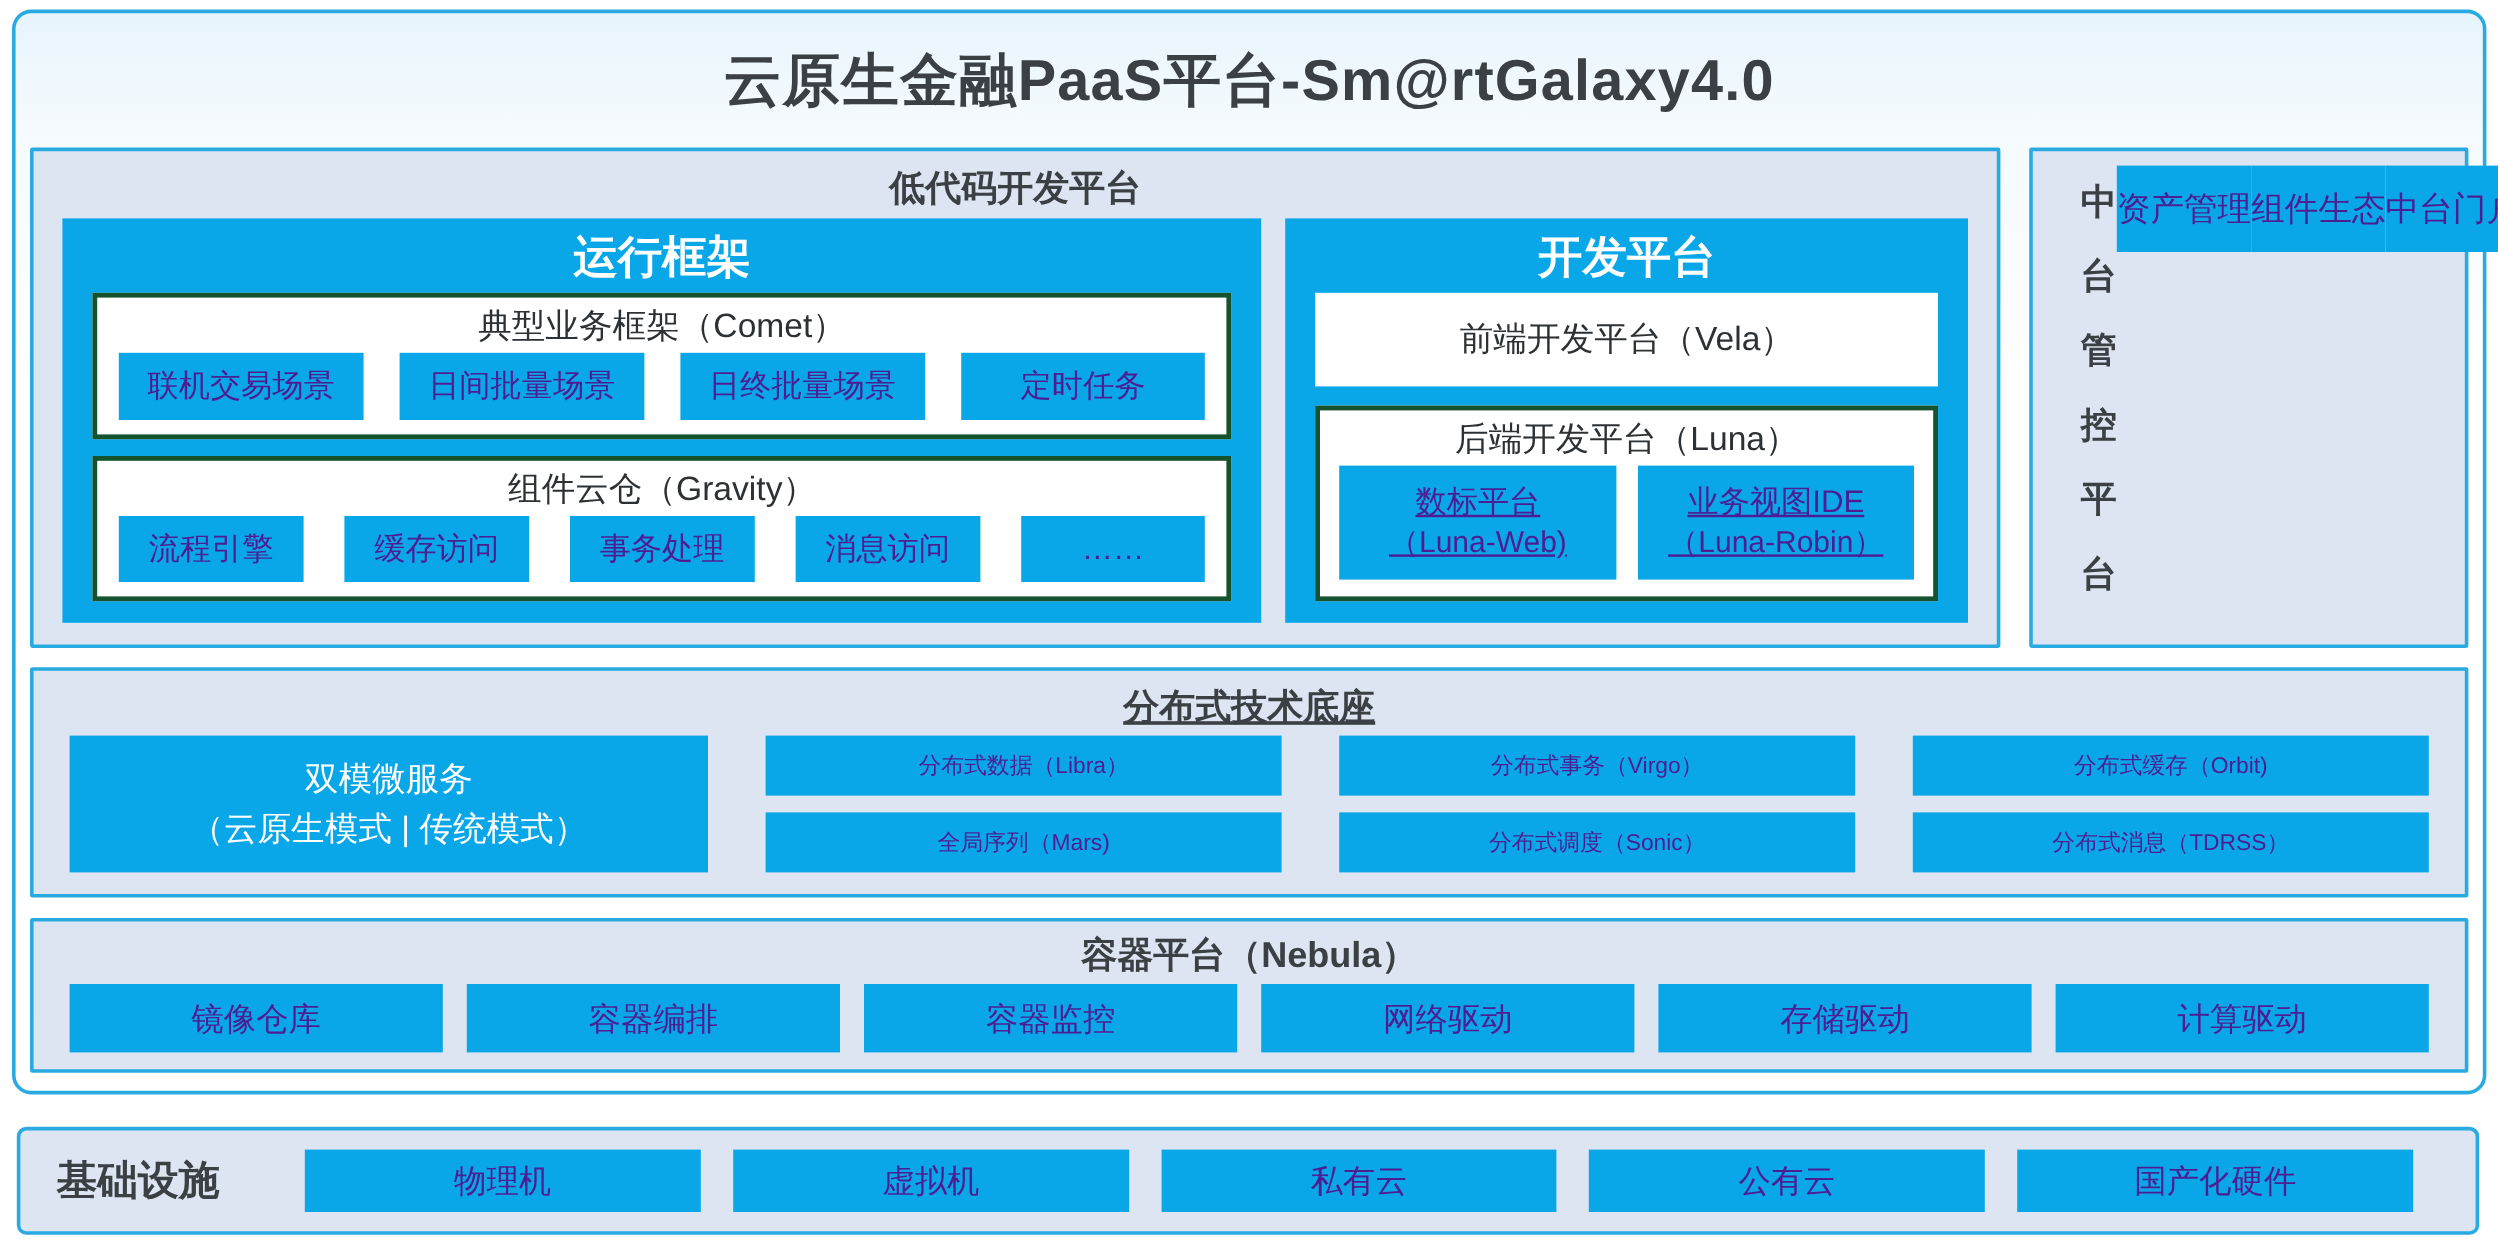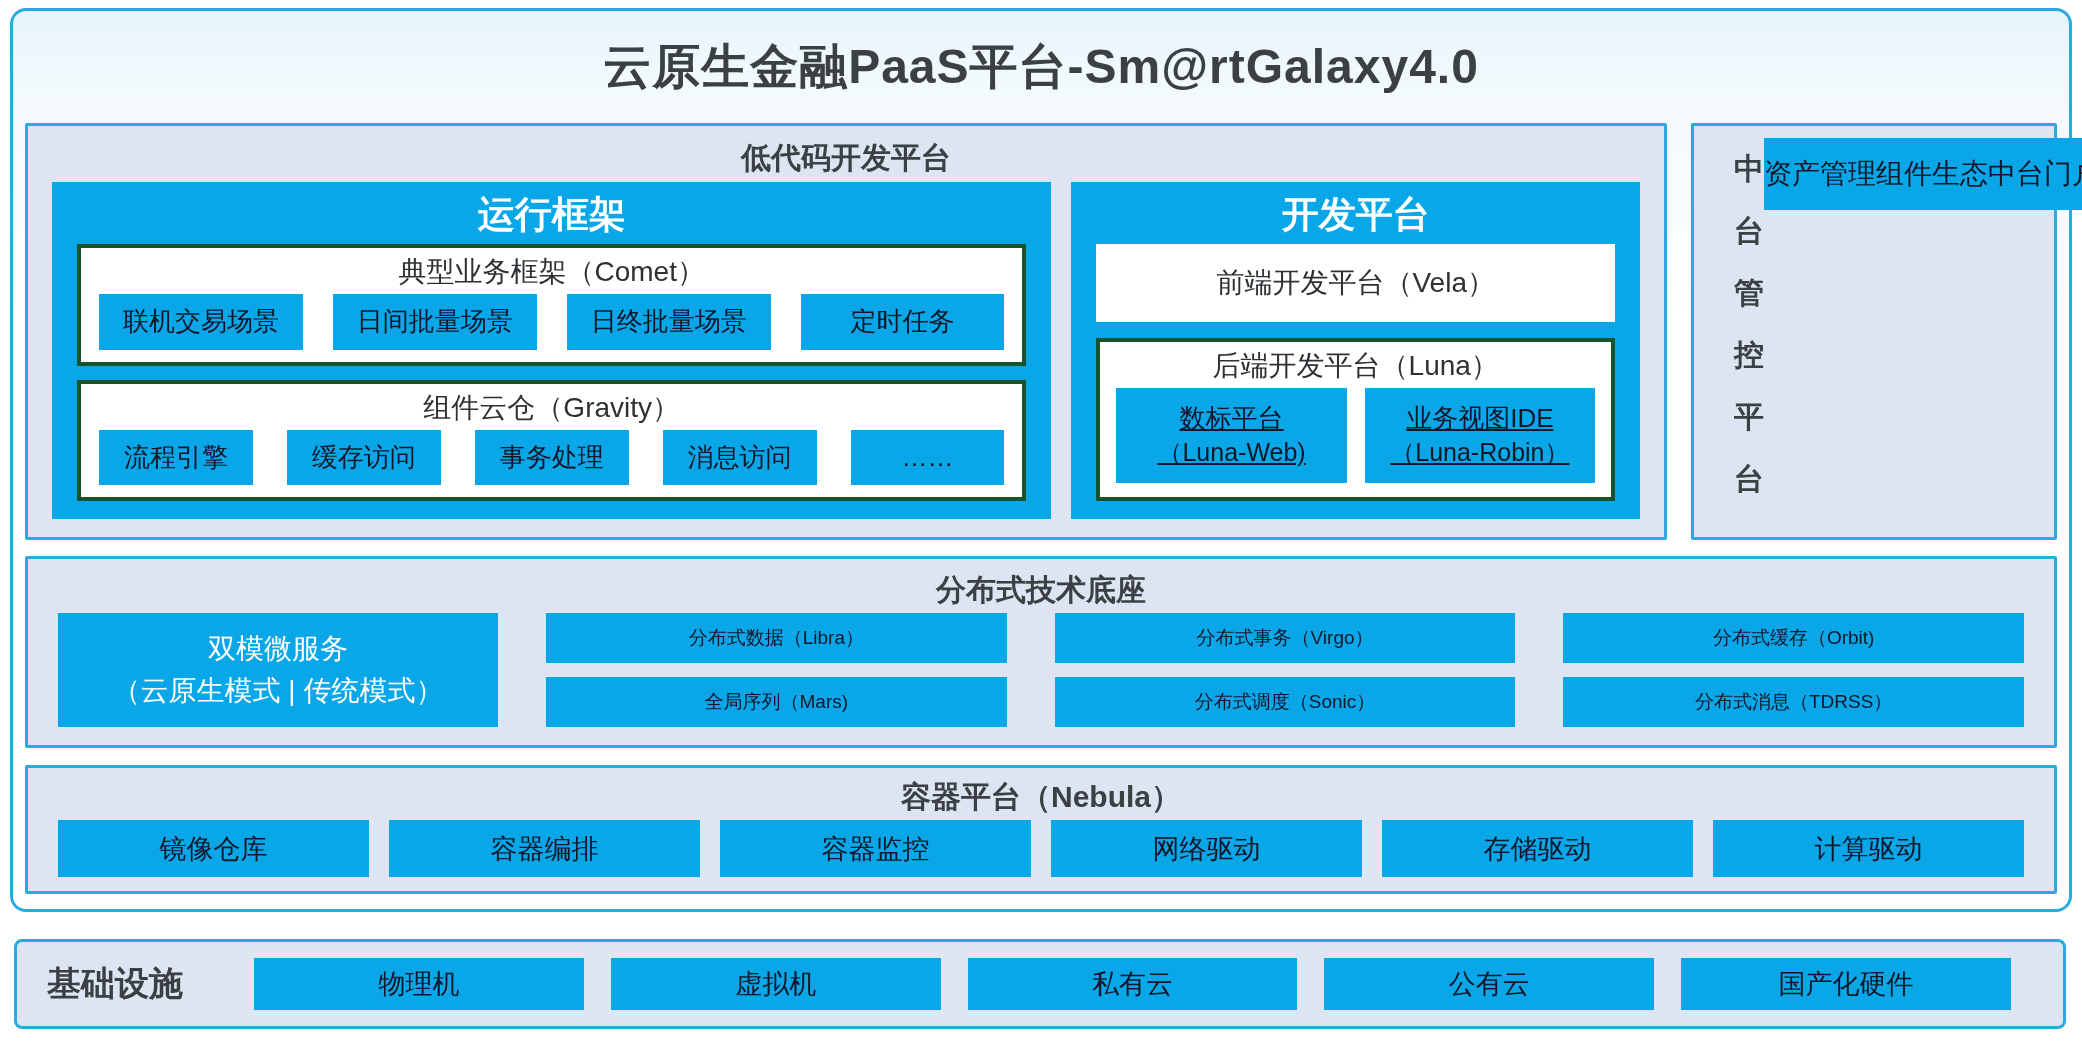--- a/index.html
+++ b/index.html
@@ -40,41 +40,41 @@
     background:#ffffff;border:4px solid #14532d;box-sizing:border-box;
     display:flex;flex-direction:column;padding:2px 18px 12px;
   }
   .wb-title{text-align:center;font-size:28px;color:#2d3134;height:44px;line-height:44px;}
   .wb-btnrow{display:flex;flex:1;min-height:0;}
   .comet{flex:1;margin-bottom:14px;}
   .comet .wb-btnrow{gap:30px;}
   .gravity{flex:1;}
   .gravity .wb-btnrow{gap:34px;}
   .btn{
-    flex:1;background:#0aa7e8;color:#0f172a;display:flex;align-items:center;justify-content:center;
+    flex:1;background:#0aa7e8;color:#4c1d95;display:flex;align-items:center;justify-content:center;
     font-size:26px;text-align:center;
   }
   .vela{
     background:#ffffff;height:78px;flex:none;display:flex;align-items:center;justify-content:center;
     font-size:28px;color:#2d3134;margin-bottom:16px;
   }
   .luna{flex:1;padding:2px 16px 14px;}
   .luna .wb-btnrow{gap:18px;}
   .btn-2line{flex-direction:column;line-height:1.3;text-decoration:underline;}
   .btn-2line .l2{font-size:25px;}
   
   .mgmt{width:366px;flex:none;display:flex;padding:12px 40px 0;}
   .mgmt-title{height:62px;line-height:62px;margin-bottom:22px;}
   .mgmt-btn{flex:none;height:72px;margin-bottom:30px;font-size:28px;}
   
   .row2{margin-top:16px;height:192px;display:flex;flex-direction:column;padding:8px 30px 18px;}
-  .row2-title{height:46px;line-height:46px;}
+  .row2-title{height:46px;line-height:46px;text-decoration:underline;}
   .dist-content{display:flex;gap:48px;flex:1;min-height:0;}
   .dualbox{
-    width:440px;flex:none;background:#0aa7e8;color:#ffffff;
+    width:532px;flex:none;background:#0aa7e8;color:#ffffff;
     display:flex;flex-direction:column;align-items:center;justify-content:center;
     font-size:28px;line-height:1.5;text-align:center;
   }
   .dist-col{flex:1;display:flex;flex-direction:column;gap:14px;}
   .dist-col .btn{font-size:19px;}
   
   .row3{margin-top:17px;height:129px;display:flex;flex-direction:column;padding:6px 30px 14px;}
   .row3-title{height:46px;line-height:46px;}
   .row3 .wb-btnrow{gap:20px;}
   .row3 .btn{font-size:27px;}

